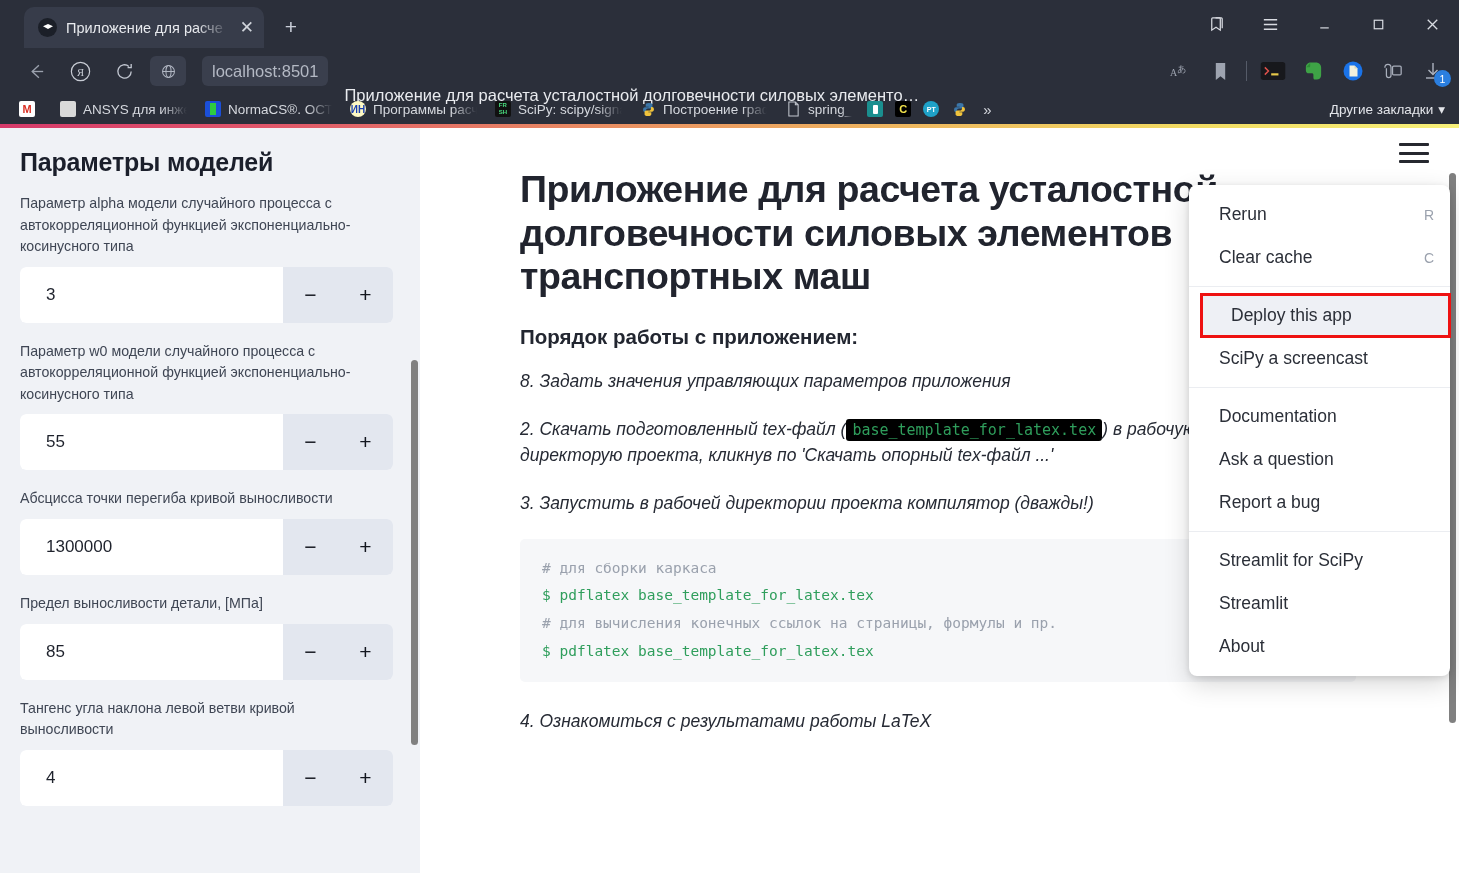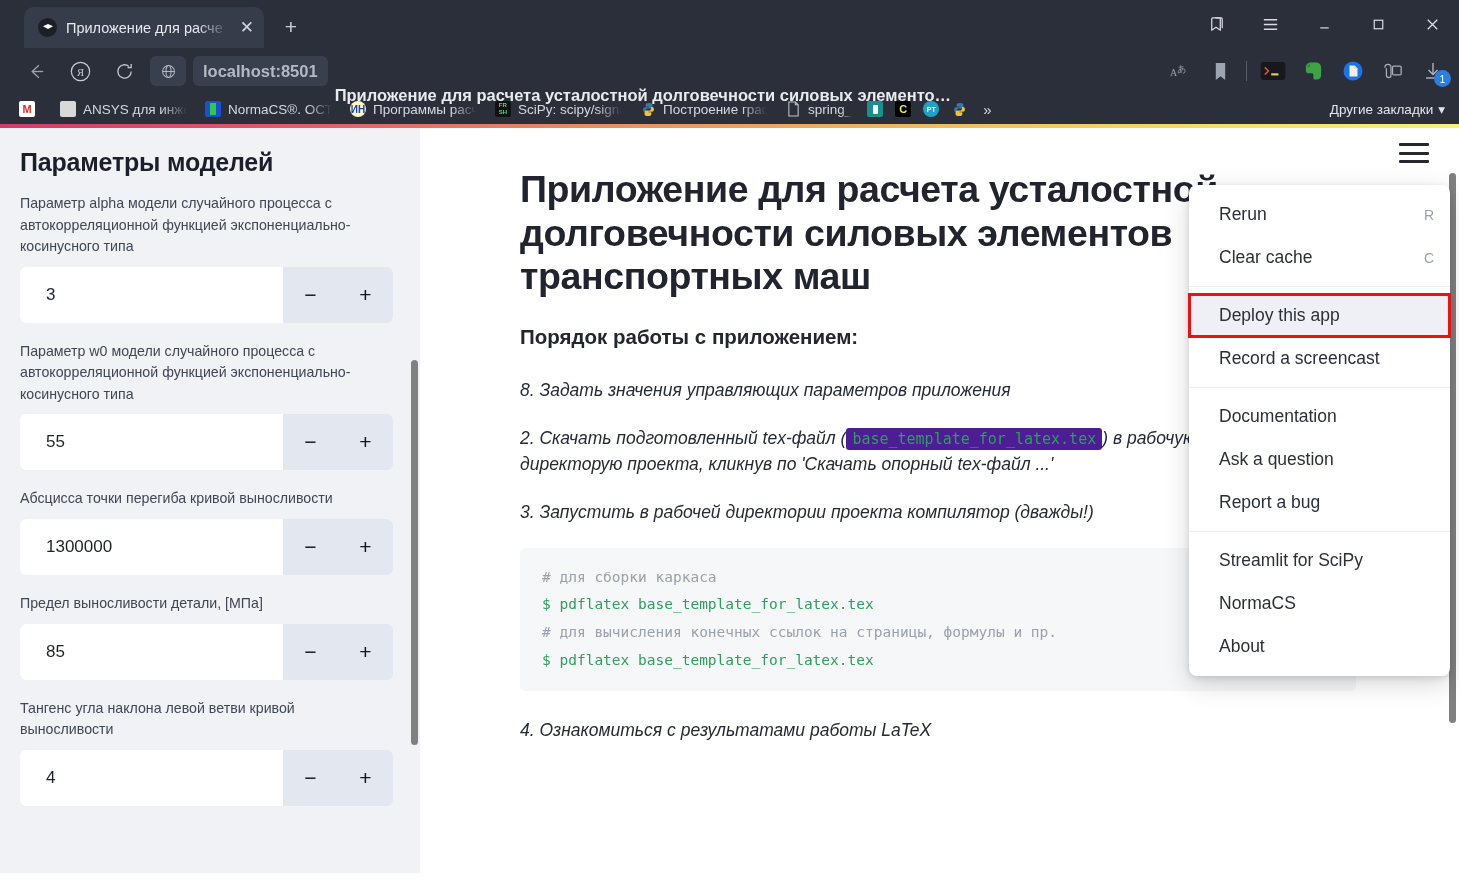--- a/index.html
+++ b/index.html
@@ -33,22 +33,22 @@
     display: flex; align-items: center; justify-content: center;
     color: #c9ced8; font-size: 21px; font-weight: 300;
   }
   .wincontrols { position: absolute; right: 0; top: 0; height: 48px; display: flex; align-items: center; gap: 0; }
   .wc { width: 54px; height: 48px; display: flex; align-items: center; justify-content: center; color: #d9dce2; }
 
   
   .navbar { height: 46px; display: flex; align-items: center; padding: 0 6px 0 14px; gap: 0; }
   .navbtn { width: 44px; height: 34px; display:flex; align-items:center; justify-content:center; color: #b9bec9; }
   .omnibox {
-    flex: 1; height: 34px; display: flex; align-items: center; gap: 7px;
-    padding-left: 4px; min-width: 0; font-weight: bold;
+    flex: 1; height: 34px; display: flex; align-items: center; gap: 16px;
+    padding-left: 4px; min-width: 0;
   }
   .globe-chip {
     width: 36px; height: 30px; background: #3a3f4d; border-radius: 6px;
     display: flex; align-items: center; justify-content: center; flex: 0 0 36px;
   }
   .url-chip {
     background: #3a3f4d; border-radius: 6px; height: 30px; display:flex; align-items:center;
     padding: 0 10px; color: #b4b9c4; font-size: 16.5px; flex: 0 0 auto;
   }
   .pagetitle { color: #e9ebef; font-size: 16.5px; white-space: nowrap; overflow: hidden;
@@ -93,25 +93,25 @@
   .sb-scrollbar { position: absolute; left: 411px; top: 232px; width: 7px; height: 385px; background: #808080; border-radius: 4px; }
 
   
   .main { flex: 1; position: relative; background: #fff; overflow: hidden; padding: 40px 0 0 100px; }
   .burger { position: absolute; right: 30px; top: 12px; width: 30px; height: 26px; display:flex; flex-direction: column; justify-content: space-between; padding: 3px 0;}
   .burger span { display:block; height: 3px; background: #26282f; border-radius: 1px; }
   h1.app-h1 {
     font-size: 37.5px; line-height: 1.16; font-weight: 700; color: #21242e;
     letter-spacing: -0.4px; max-width: 790px; margin-bottom: 26px; white-space: pre-wrap;
   }
-  .h-sub { font-size: 20.5px; font-weight: 600; color: #222630; margin-bottom: 28px; }
+  .h-sub { font-size: 20.5px; font-weight: 600; color: #222630; margin-bottom: 19px; }
   .step { font-size: 17.5px; font-style: italic; color: #262a34; line-height: 1.5; margin-bottom: 22px; max-width: 690px; }
   code.inline {
     font-family: "DejaVu Sans Mono", "Liberation Mono", monospace; font-size: 15px;
-    color: #2f9e5c; background: #4c1d95; padding: 2px 6px; border-radius: 3px; font-style: normal;
+    color: #2f9e5c; background: #000000; padding: 2px 6px; border-radius: 3px; font-style: normal;
   }
   .codeblock {
     background: #f6f7f9; border-radius: 5px; padding: 16px 22px; max-width: 836px;
     margin-bottom: 26px; font-family: "DejaVu Sans Mono","Liberation Mono",monospace;
     font-size: 14.5px; line-height: 1.93;
   }
   .c-comment { color: #9aa1ad; }
   .c-cmd { color: #2f9e5c; }
   .dl-link { font-size: 17.5px; color: #1b64b5; text-decoration: underline; display: inline-block; }
   .main-scrollbar { position: absolute; right: 3px; top: 45px; width: 7px; height: 550px; background: #808080; border-radius: 4px; }
@@ -122,21 +122,21 @@
     border-radius: 8px; box-shadow: 0 2px 6px rgba(0,0,0,.12), 0 8px 26px rgba(0,0,0,.16);
     padding: 8px 0; z-index: 20;
   }
   .mi {
     height: 43px; display: flex; align-items: center; padding: 0 16px 0 30px;
     font-size: 17.5px; color: #2b2f38; justify-content: space-between;
   }
   .mi .sc { color: #9aa1ad; font-size: 14px; }
   .msep { height: 1px; background: #ebedf1; margin: 7px 0; }
   .mi.highlight {
-    background: #eef0f5; outline: 3px solid #ee1111; outline-offset: -2px;
+    background: #eef0f5; outline: 3px solid #ee1111; outline-offset: -2px; margin-left: 12px;
   }
   .dlbadge {
     position:absolute; right:2px; bottom:1px; width:17px; height:17px; border-radius:50%;
     background:#2b7fe0; color:#fff; font-size:10.5px; display:flex; align-items:center; justify-content:center;
   }
 </style>
 </head>
 <body>
 
 <div class="browser">
@@ -438,21 +438,21 @@
       <div class="mi">
         <span>Clear cache</span>
         <span class="sc">C</span>
       </div>
       <div class="msep"></div>
       <div class="mi highlight">
         <span>Deploy this app</span>
         <span class="sc"></span>
       </div>
       <div class="mi">
-        <span>Record a screencast</span>
+        <span>SciPy a screencast</span>
         <span class="sc"></span>
       </div>
       <div class="msep"></div>
       <div class="mi">
         <span>Documentation</span>
         <span class="sc"></span>
       </div>
       <div class="mi">
         <span>Ask a question</span>
         <span class="sc"></span>
@@ -460,21 +460,21 @@
       <div class="mi">
         <span>Report a bug</span>
         <span class="sc"></span>
       </div>
       <div class="msep"></div>
       <div class="mi">
         <span>Streamlit for SciPy</span>
         <span class="sc"></span>
       </div>
       <div class="mi">
-        <span>NormaCS</span>
+        <span>Streamlit</span>
         <span class="sc"></span>
       </div>
       <div class="mi">
         <span>About</span>
         <span class="sc"></span>
       </div>
     </div>
 
   </div>
 </div>

